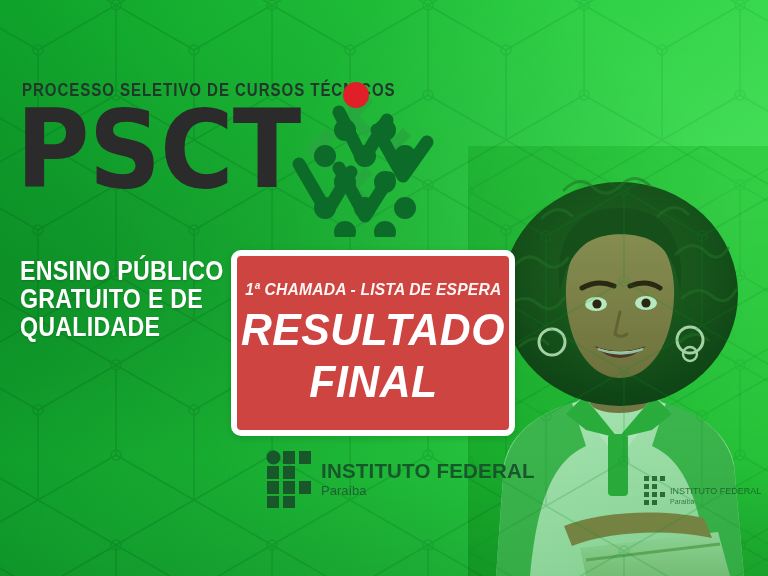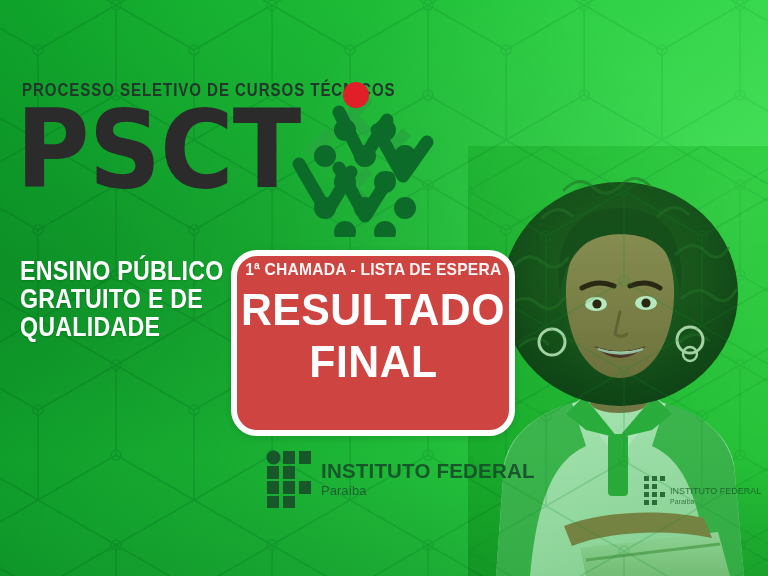--- a/index.html
+++ b/index.html
@@ -71,25 +71,26 @@
     text-shadow:0 1px 2px rgba(0,60,15,.25);
     white-space:nowrap;
   }
   .slogan div{display:block;}
 
   
   .badge{
     position:absolute;left:231px;top:250px;width:284px;height:186px;
     background:#cd4441;
     border:6px solid #ffffff;
-    border-radius:26px;
+    border-radius:10px;
     box-sizing:border-box;
     box-shadow:0 2px 6px rgba(0,60,15,.18);
     display:flex;flex-direction:column;align-items:center;
-    padding-top:4px;
+    padding-top:24px;
+    font-style:italic;
   }
   .badge-sub{
     color:#fdf6f4;font-weight:700;font-size:17px;letter-spacing:.2px;
     font-family:"Liberation Sans Narrow","Liberation Sans",sans-serif;
     transform:scaleX(.92);white-space:nowrap;
   }
   .badge-line1{
     color:#ffffff;font-weight:700;font-size:45px;line-height:1.06;
     letter-spacing:.5px;margin-top:6px;
     font-family:"Liberation Sans Narrow","Liberation Sans",sans-serif;

